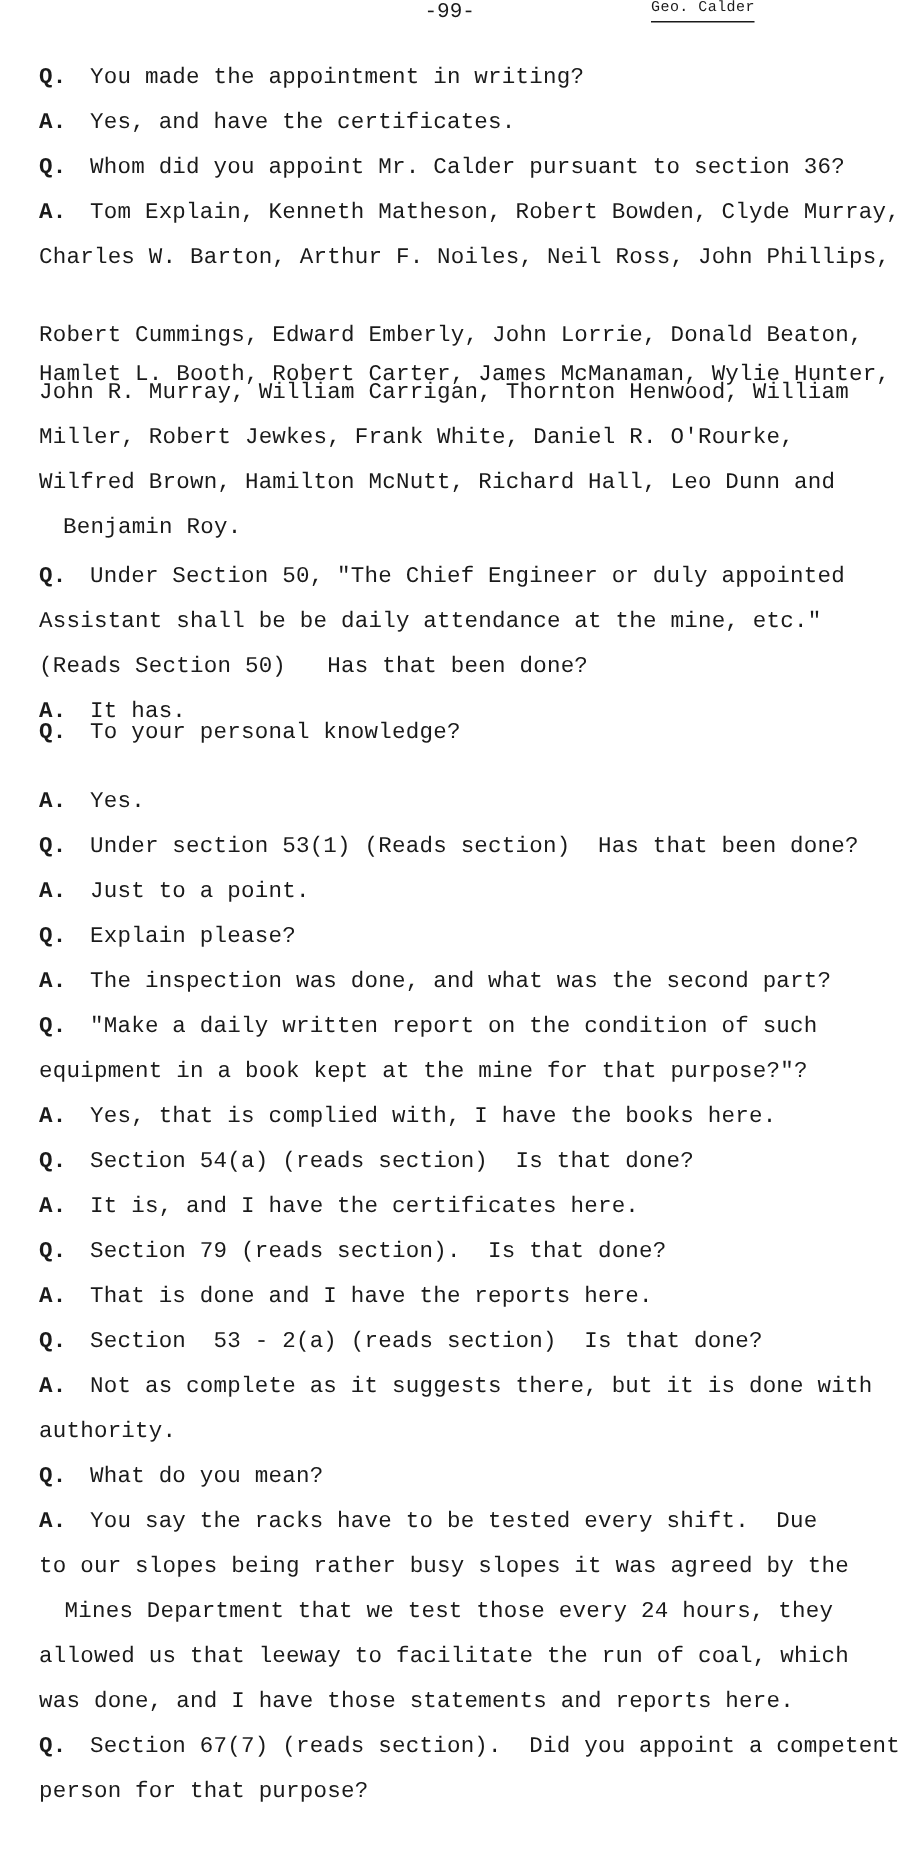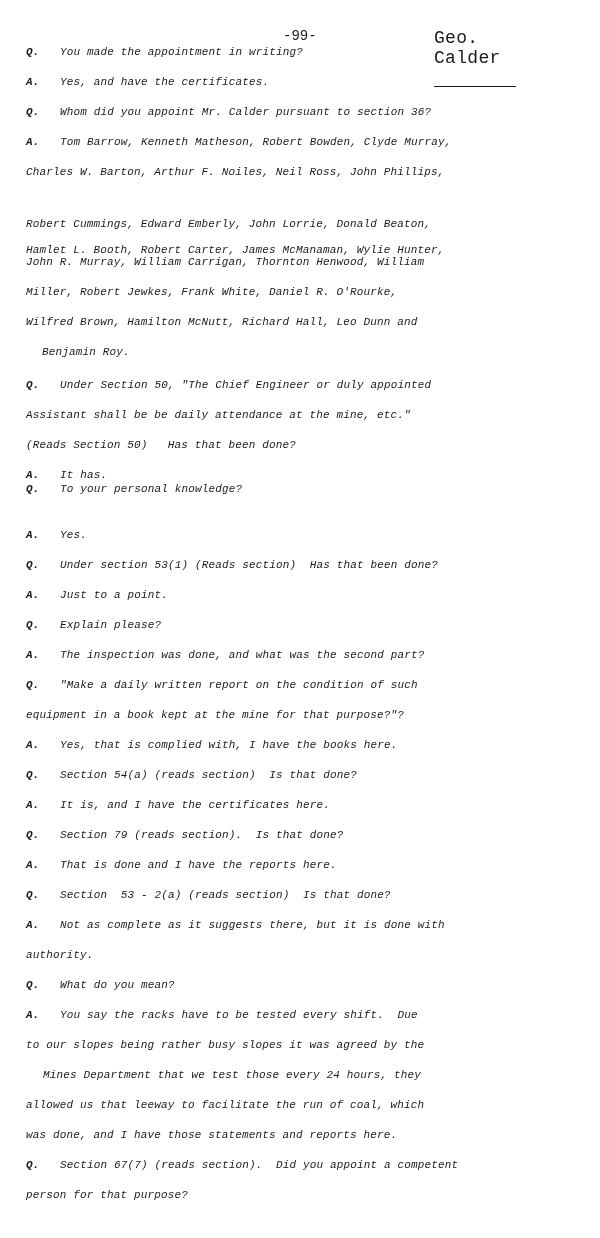--- a/index.html
+++ b/index.html
@@ -2,51 +2,51 @@
 <html><head>
 <meta charset="utf-8">
 <style>
   html, body { margin: 0; padding: 0; background: #ffffff; }
   body {
     width: 600px; height: 1238px; overflow: hidden; position: relative;
     font-family: "Liberation Mono", "DejaVu Sans Mono", monospace;
     color: #1a1a1a;
   }
   .header {
-    position: absolute; top: 28px; left: 0; width: 516px; height: 22px;
+    position: absolute; top: 0; left: 0; width: 516px; height: 22px;
   }
   .page-num {
     position: absolute; left: 283px; top: 0; font-size: 14px;
   }
   .witness {
-    position: absolute; left: 434px; top: 0; font-size: 18px;
-    border-bottom: 1.5px solid #1a1a1a; padding-bottom: 18px; letter-spacing: 0.3px;
+    position: absolute; left: 434px; top: 0; font-size: 10px;
+    border-bottom: 1.5px solid #1a1a1a; padding-bottom: 3px; letter-spacing: 0.3px;
   }
   .body {
     position: absolute; top: 37px; left: 0; width: 600px;
   }
   .line {
     position: absolute; left: 26px; height: 30px; line-height: 30px;
-    font-size: 11px; white-space: pre; letter-spacing: 0.15px; font-style: italic;
+    font-size: 15px; white-space: pre; letter-spacing: 0.15px;
   }
   .tag { display: inline-block; width: 34px; font-weight: bold; }
 </style>
 </head>
 <body>
 
 <div class="header">
   <span class="page-num">-99-</span>
   <span class="witness">Geo. Calder</span>
 </div>
 
 <div class="body" id="transcript">
     <div class="line" style="top: 0px;"><span class="tag">Q.</span><span>You made the appointment in writing?</span></div>
     <div class="line" style="top: 30px;"><span class="tag">A.</span><span>Yes, and have the certificates.</span></div>
     <div class="line" style="top: 60px;"><span class="tag">Q.</span><span>Whom did you appoint Mr. Calder pursuant to section 36?</span></div>
-    <div class="line" style="top: 90px;"><span class="tag">A.</span><span>Tom Barrow, Kenneth Matheson, Robert Bowden, Clyde Murray,</span></div>
+    <div class="line" style="top: 90px;"><span class="tag">A.</span><span>Tom Explain, Kenneth Matheson, Robert Bowden, Clyde Murray,</span></div>
     <div class="line" style="top: 120px;"><span>Charles W. Barton, Arthur F. Noiles, Neil Ross, John Phillips,</span></div>
     <div class="line" style="top: 150px; margin-top: 48px;"><span>Hamlet L. Booth, Robert Carter, James McManaman, Wylie Hunter,</span></div>
     <div class="line" style="top: 172px;"><span>Robert Cummings, Edward Emberly, John Lorrie, Donald Beaton,</span></div>
     <div class="line" style="top: 210px;"><span>John R. Murray, William Carrigan, Thornton Henwood, William</span></div>
     <div class="line" style="top: 240px;"><span>Miller, Robert Jewkes, Frank White, Daniel R. O'Rourke,</span></div>
     <div class="line" style="top: 270px;"><span>Wilfred Brown, Hamilton McNutt, Richard Hall, Leo Dunn and</span></div>
     <div class="line" style="top: 300px; margin-left: 16px;"><span>Benjamin Roy.</span></div>
     <div class="line" style="top: 333px;"><span class="tag">Q.</span><span>Under Section 50, "The Chief Engineer or duly appointed</span></div>
     <div class="line" style="top: 363px;"><span>Assistant shall be be daily attendance at the mine, etc."</span></div>
     <div class="line" style="top: 393px;"><span>(Reads Section 50)   Has that been done?</span></div>

